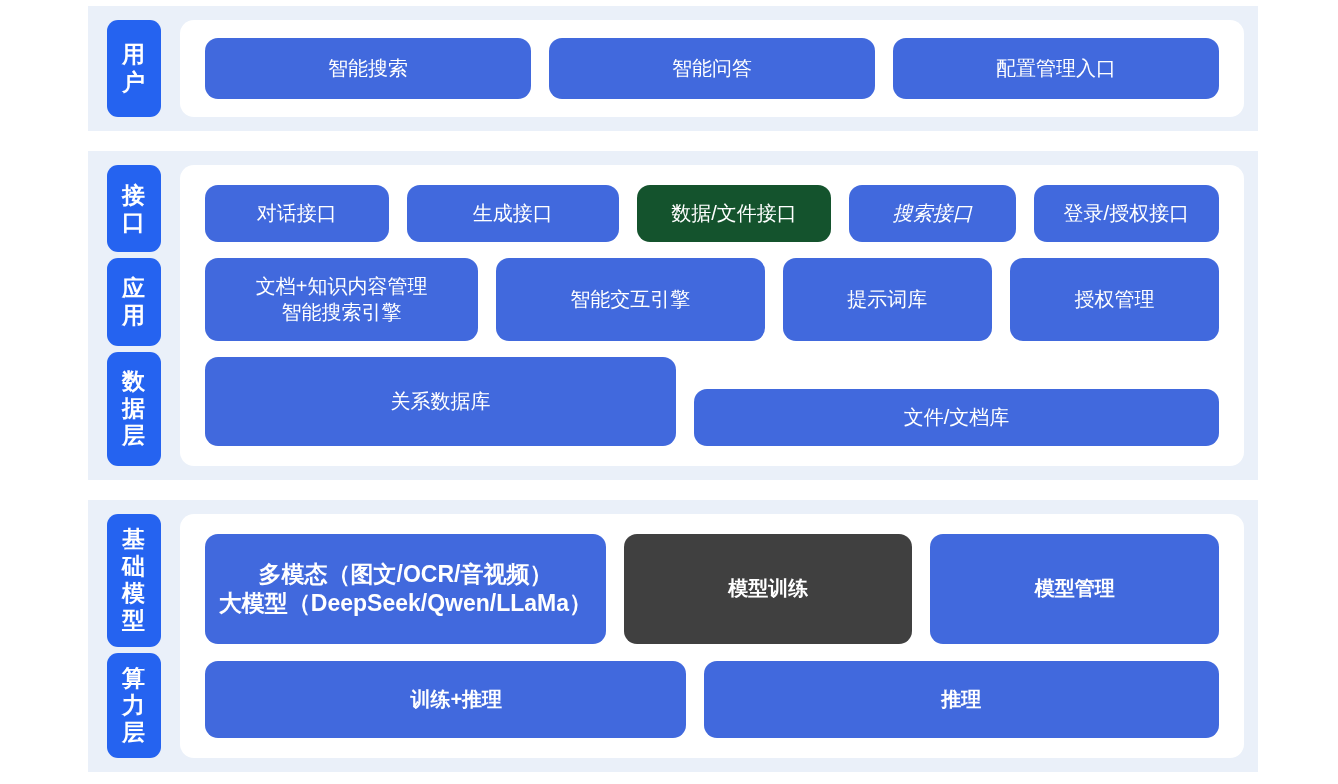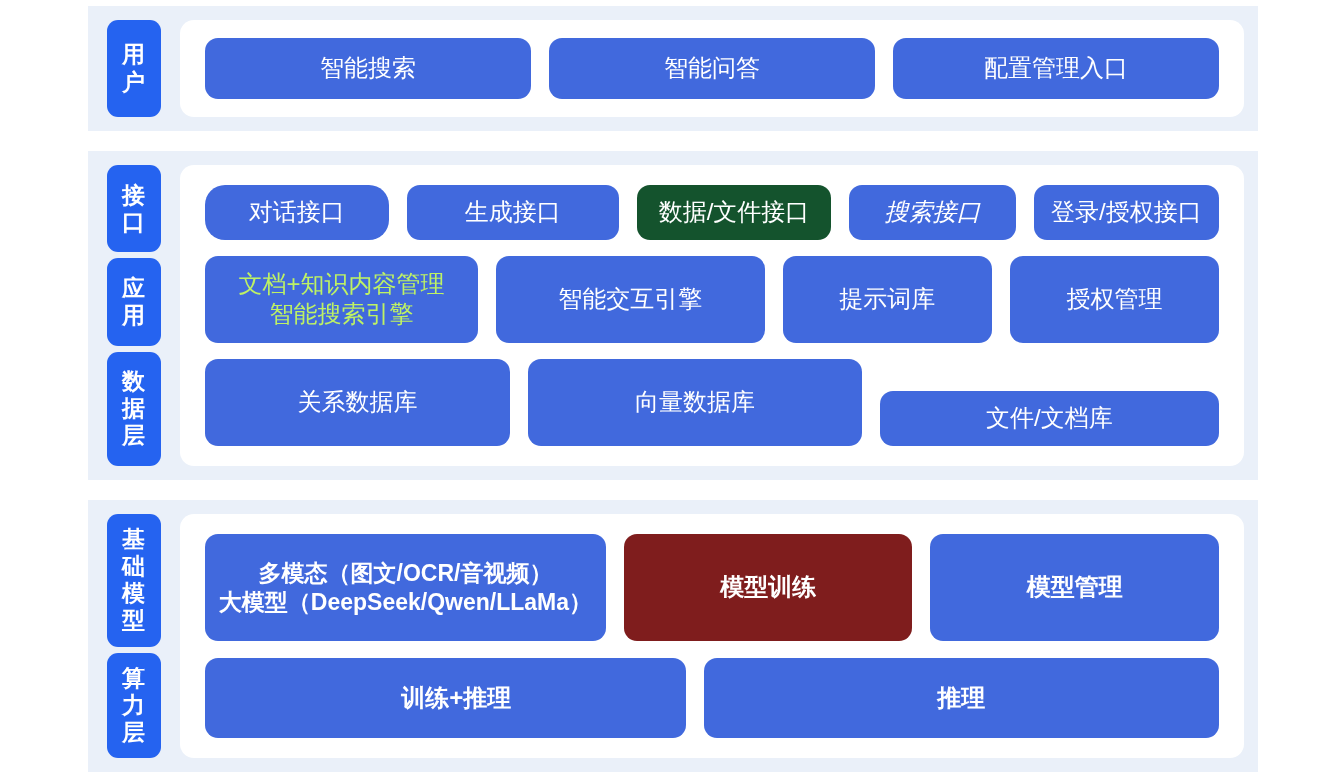--- a/index.html
+++ b/index.html
@@ -87,30 +87,30 @@
 
   .box {
     background: #4169dd;
     border-radius: 13px;
     color: #ffffff;
     display: flex;
     flex-direction: column;
     align-items: center;
     justify-content: center;
     text-align: center;
-    font-size: 24px;
+    font-size: 20px;
     line-height: 1.28;
     padding: 6px 10px;
     flex: 1 1 0;
     min-width: 0;
   }
   .box .line { display: block; white-space: nowrap; }
 
   
-  .w-dialog   { flex: 1.04 1 0; border-radius: 20px; }
+  .w-dialog   { flex: 1.04 1 0; }
   .w-generate { flex: 1.22 1 0; }
   .w-datafile { flex: 1.11 1 0; }
   .w-search   { flex: 0.93 1 0; }
   .w-auth     { flex: 1.05 1 0; }
 
   .w-docmgr   { flex: 1.07 1 0; }
   .w-engine   { flex: 1.05 1 0; }
   .w-prompt   { flex: 0.80 1 0; }
   .w-authmgr  { flex: 0.80 1 0; }
 
@@ -185,41 +185,38 @@
         </div>
         <div class="box w-search" style="background: rgb(65, 105, 221); color: rgb(255, 255, 255); font-style: italic;">
           <span class="line">搜索接口</span>
         </div>
         <div class="box w-auth" style="background: rgb(65, 105, 221); color: rgb(255, 255, 255);">
           <span class="line">登录/授权接口</span>
         </div>
       </div>
 
       <div class="row">
-        <div class="box w-docmgr" style="background: rgb(65, 105, 221); color: #bef264;">
+        <div class="box w-docmgr" style="background: rgb(65, 105, 221); color: #ffffff;">
           <span class="line">文档+知识内容管理</span>
           <span class="line">智能搜索引擎</span>
         </div>
         <div class="box w-engine" style="background: rgb(65, 105, 221); color: rgb(255, 255, 255);">
           <span class="line">智能交互引擎</span>
         </div>
         <div class="box w-prompt" style="background: rgb(65, 105, 221); color: rgb(255, 255, 255);">
           <span class="line">提示词库</span>
         </div>
         <div class="box w-authmgr" style="background: rgb(65, 105, 221); color: rgb(255, 255, 255);">
           <span class="line">授权管理</span>
         </div>
       </div>
 
       <div class="row">
         <div class="box w-rel" style="background: rgb(65, 105, 221); color: rgb(255, 255, 255);">
           <span class="line">关系数据库</span>
-        </div>
-        <div class="box w-vec" style="background: rgb(65, 105, 221); color: rgb(255, 255, 255);">
-          <span class="line">向量数据库</span>
         </div>
         <div class="box w-file" style="background: rgb(65, 105, 221); color: rgb(255, 255, 255); margin-top: 32px;">
           <span class="line">文件/文档库</span>
         </div>
       </div>
 
     </div>
   </div>
 
   <div class="section section-bottom" style="background: rgb(234, 240, 249);">
@@ -236,21 +233,21 @@
         <span>层</span>
       </div>
     </div>
     <div class="card" style="background: rgb(255, 255, 255);">
 
       <div class="row">
         <div class="box box-multimodal w-multi" style="background: rgb(65, 105, 221); color: rgb(255, 255, 255);">
           <span class="line">多模态（图文/OCR/音视频）</span>
           <span class="line">大模型（DeepSeek/Qwen/LLaMa）</span>
         </div>
-        <div class="box w-train" style="background: #7f1d1d; color: rgb(255, 255, 255);">
+        <div class="box w-train" style="background: #404040; color: rgb(255, 255, 255);">
           <span class="line">模型训练</span>
         </div>
         <div class="box w-modelmgr" style="background: rgb(65, 105, 221); color: rgb(255, 255, 255);">
           <span class="line">模型管理</span>
         </div>
       </div>
 
       <div class="row">
         <div class="box w-trainrea" style="background: rgb(65, 105, 221); color: rgb(255, 255, 255);">
           <span class="line">训练+推理</span>

